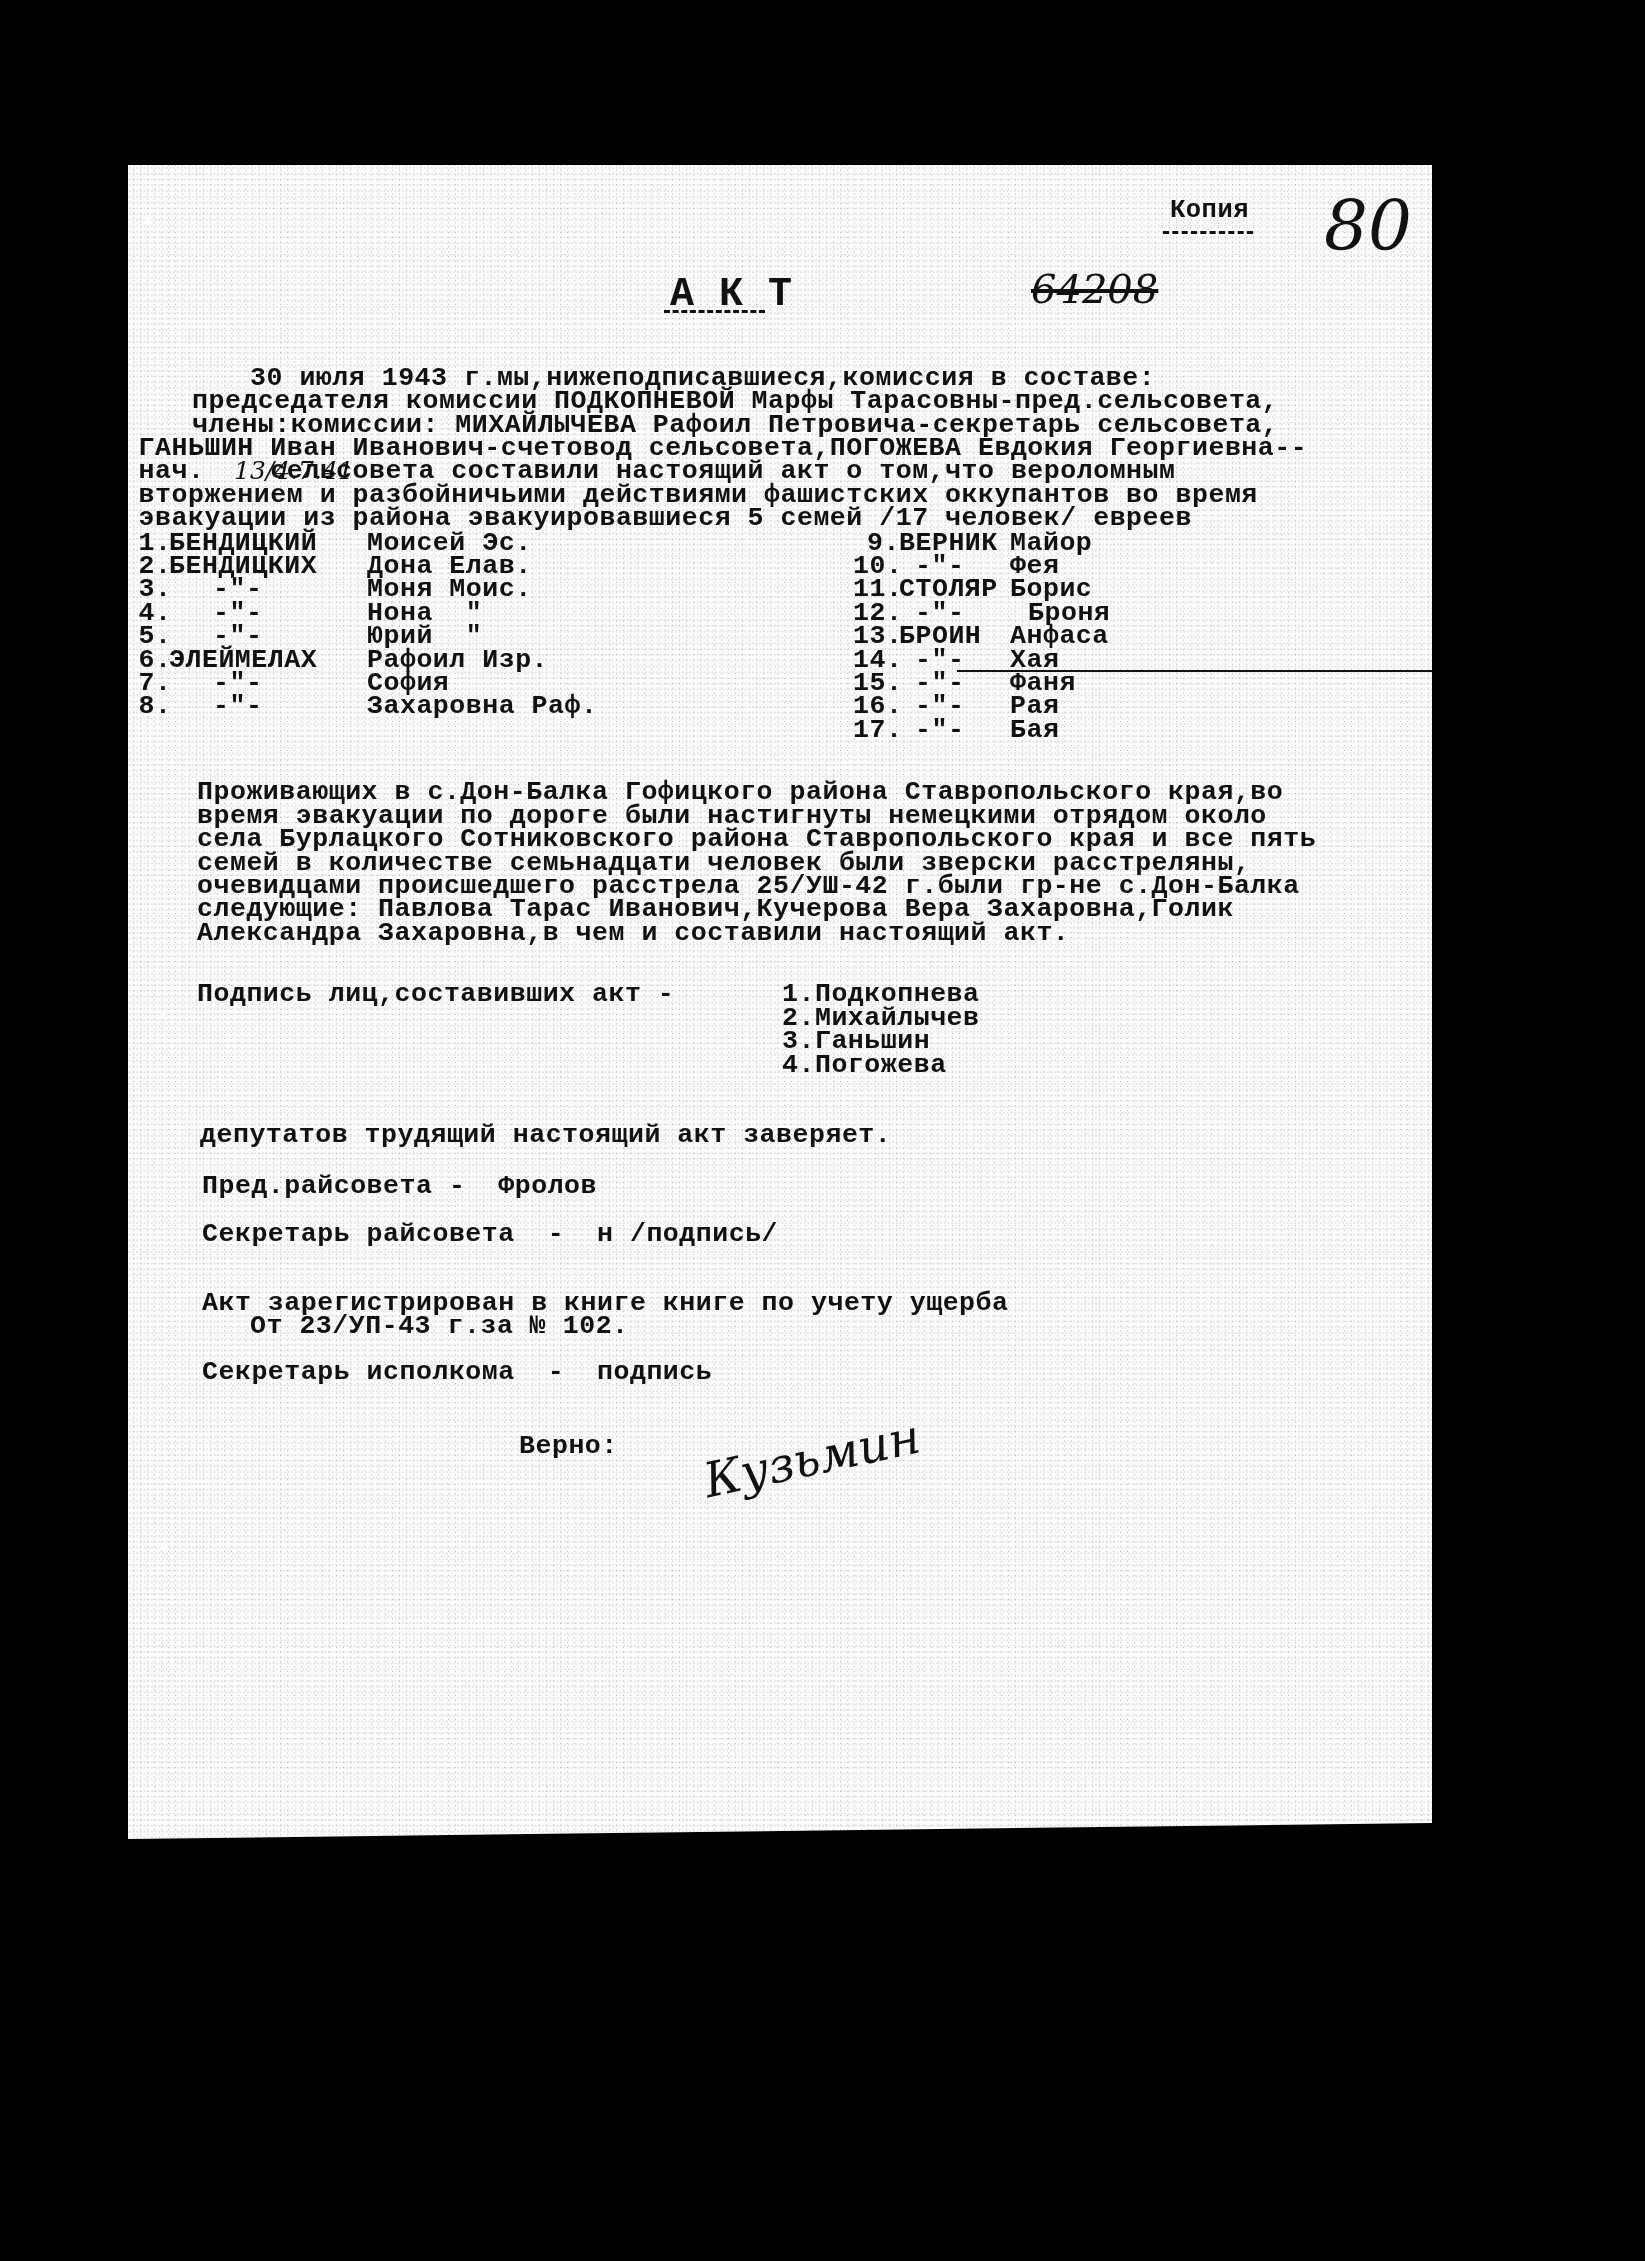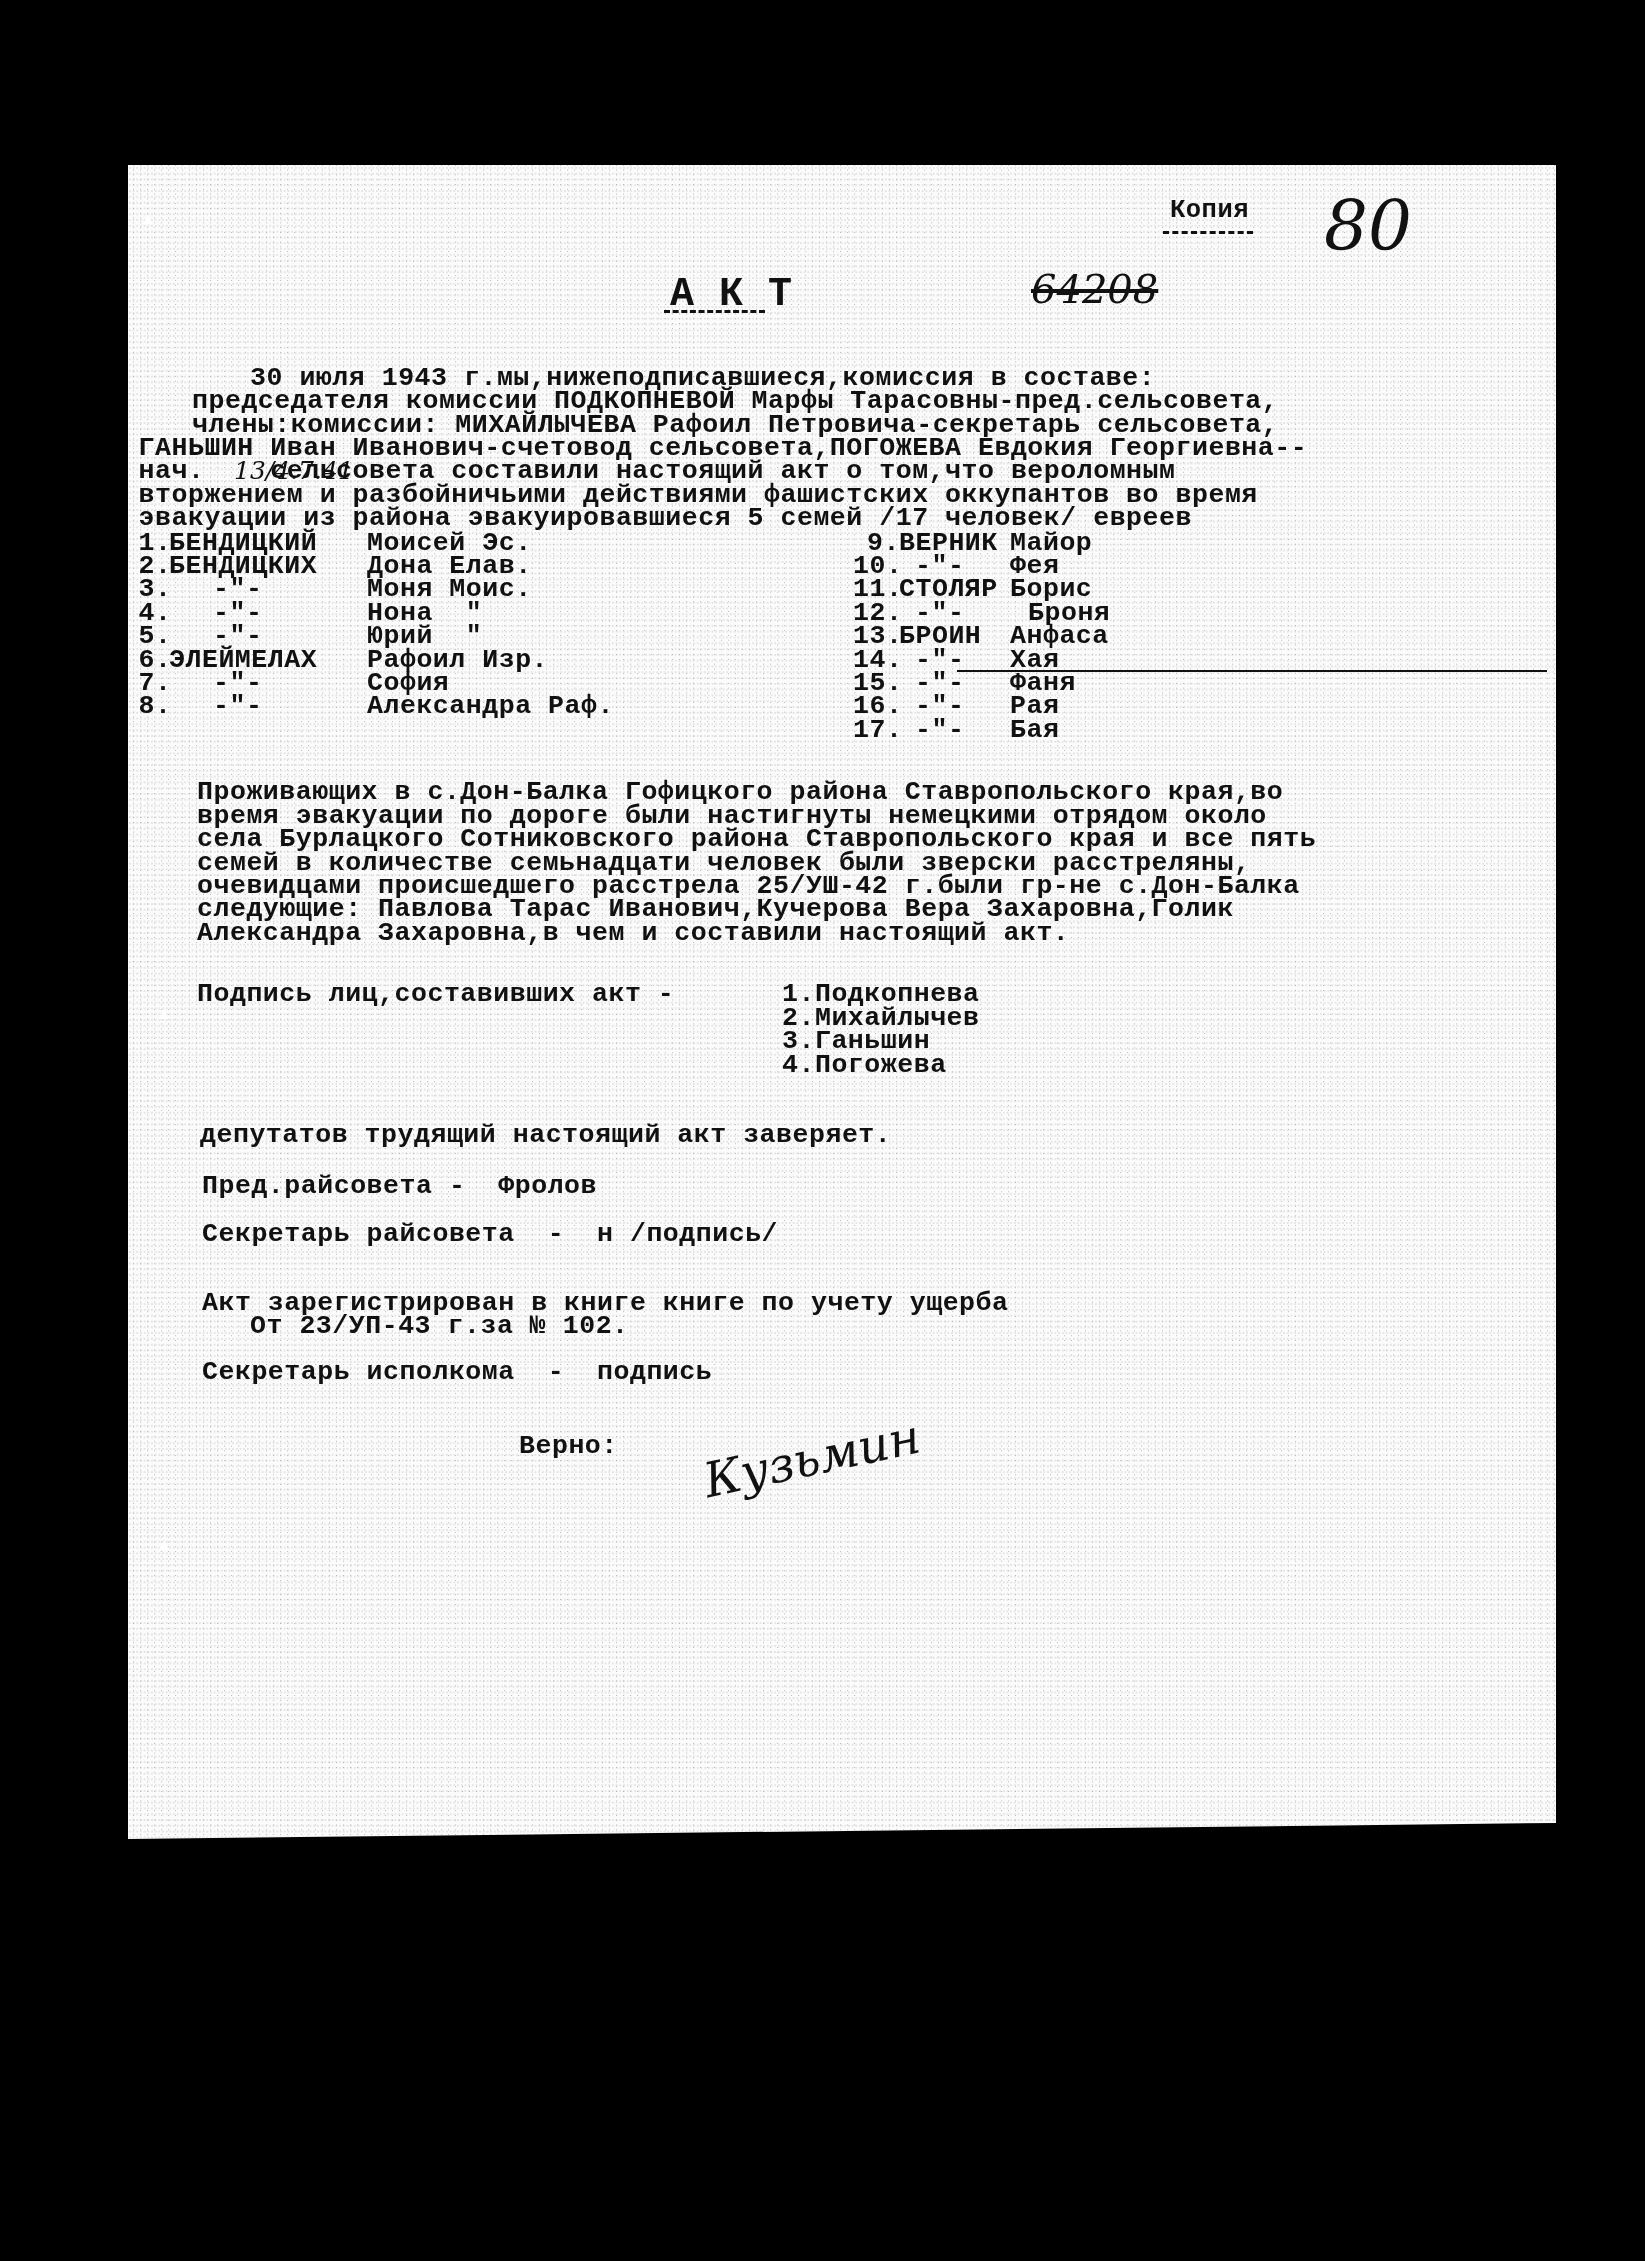--- a/index.html
+++ b/index.html
@@ -1,21 +1,21 @@
 <!DOCTYPE html>
 <html style="font-size:8.5px"><head>
 <meta charset="utf-8">
 <style>
   html, body { margin:0; padding:0; }
   body {
     width:1645px; height:2261px; background:#000; position:relative; overflow:hidden;
     font-family:"Liberation Mono", "DejaVu Sans Mono", monospace;
   }
   .page {
-    position:absolute; left:128px; top:165px; width:1428px; height:1674px;
+    position:absolute; left:128px; top:165px; width:1304px; height:1674px;
     background:#fbfbfb;
     clip-path: polygon(0 0, 100% 0, 100% 1658px, 0 100%);
     background-image:
       radial-gradient(#9a9a9a 0.4px, transparent 0.6px),
       radial-gradient(#b5b5b5 0.4px, transparent 0.6px);
     background-size: 3.7px 5.8px, 7px 4.8px;
     background-position: 0 0, 2.1px 2.7px;
   }
   .t { position:absolute; color:#111; font-weight:bold; white-space:pre; letter-spacing:0.5px; }
   .f { font-size:26.6px; line-height:23.4px; }
@@ -80,21 +80,21 @@
         <span class="t f" style="left:239px;top:484px;">Рафоил Изр.</span>
       </div>
     <div>
         <span class="t f" style="left:10.6px;top:507px;">7.</span>
         <span class="t f" style="left:85px;top:507px;">-"-</span>
         <span class="t f" style="left:239px;top:507px;">София</span>
       </div>
     <div>
         <span class="t f" style="left:10.6px;top:530px;">8.</span>
         <span class="t f" style="left:85px;top:530px;">-"-</span>
-        <span class="t f" style="left:239px;top:530px;">Александра Раф.</span>
+        <span class="t f" style="left:239px;top:530px;">Захаровна Раф.</span>
       </div>
   </div>
 
   <div>
     <div>
         <span class="t f" style="left:739px;top:367px;">9.</span>
         <span class="t f" style="left:771px;top:367px;">ВЕРНИК</span>
         <span class="t f" style="left:882px;top:367px;">Майор</span>
       </div>
     <div>

